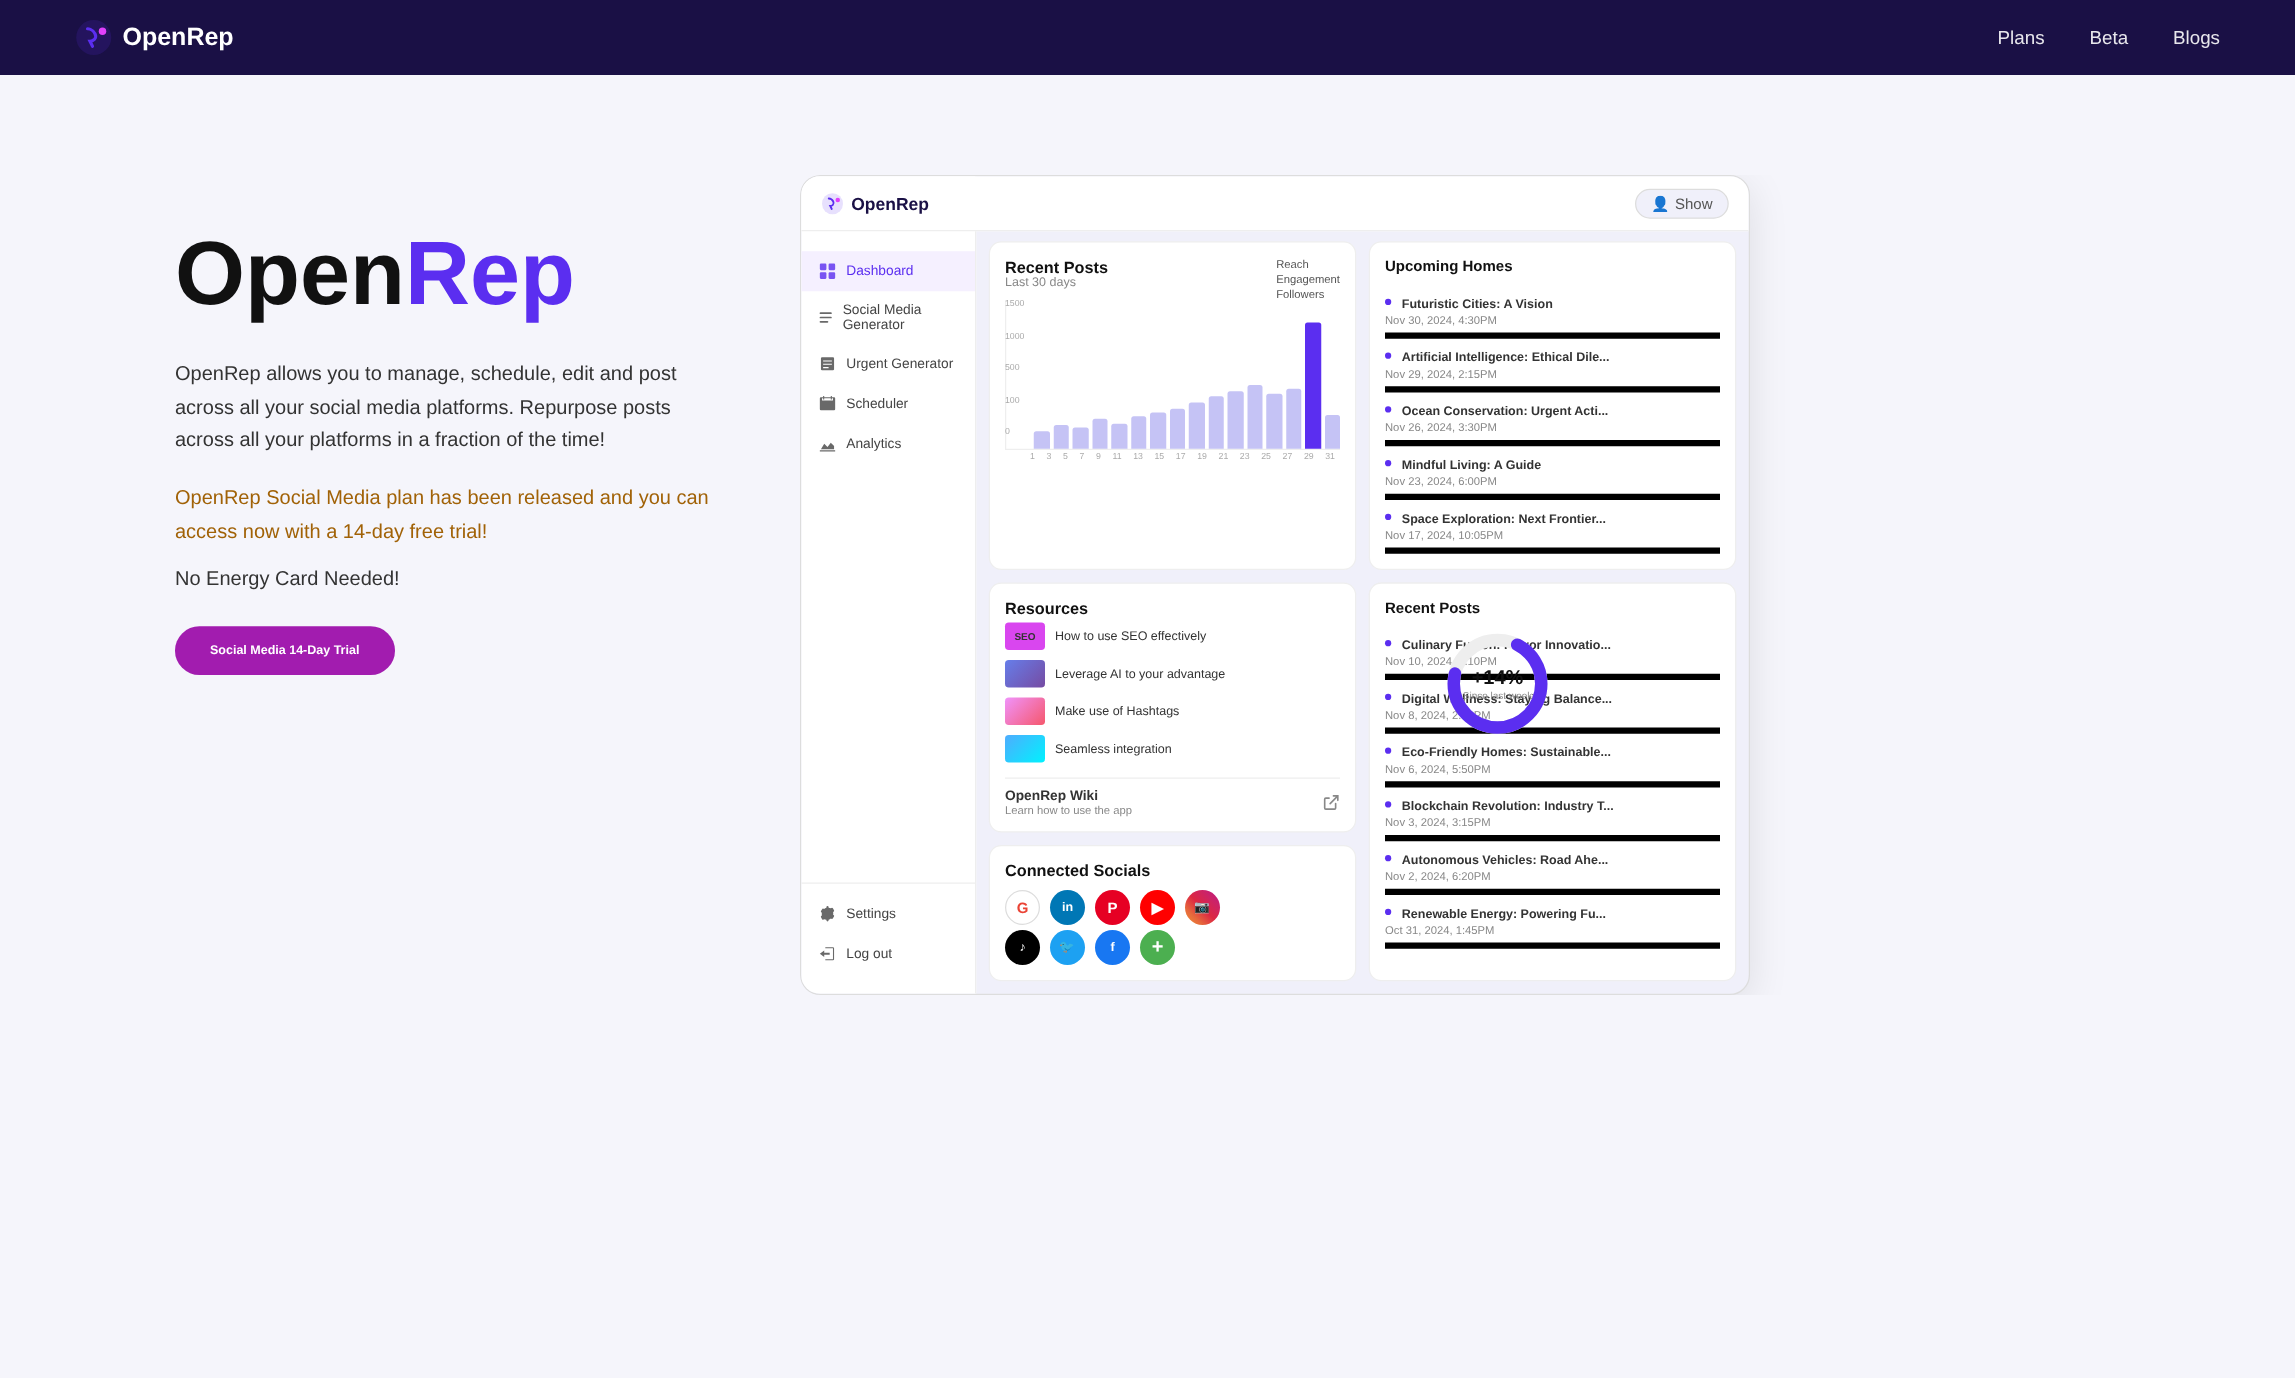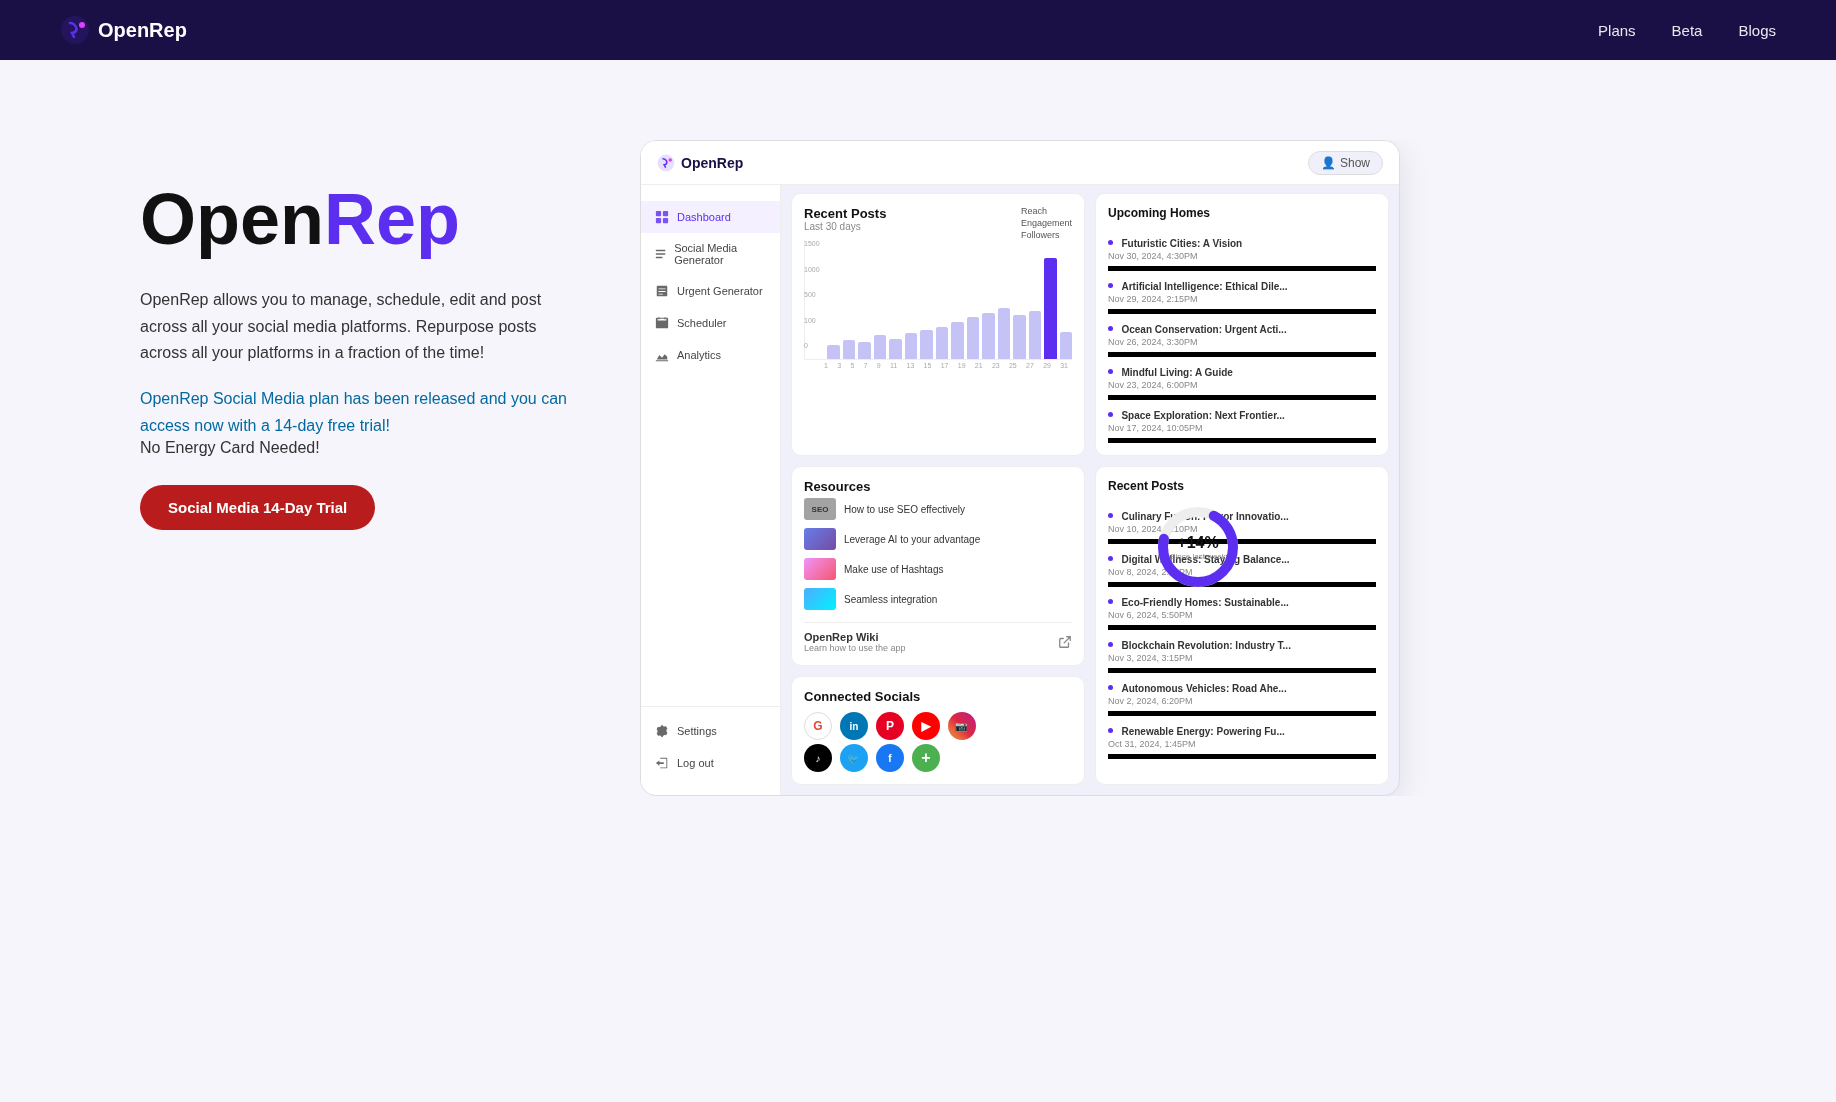--- a/index.html
+++ b/index.html
@@ -57,35 +57,36 @@
     .hero-title-black { color: #111; }
     .hero-title-purple { color: #5b2ef0; }
     .hero-desc {
       font-size: 16px;
       color: #333;
       line-height: 1.65;
       margin-bottom: 20px;
     }
     .hero-desc2 {
       font-size: 16px;
-      color: #0369a1;
+      color: #a16207;
       line-height: 1.65;
+      margin-bottom: 16px;
     }
     .hero-nocredit {
       font-size: 16px;
       color: #333;
       margin-bottom: 28px;
     }
     .cta-button {
-      background: #b91c1c;
+      background: #a21caf;
       color: white;
       border: none;
       border-radius: 30px;
       padding: 14px 28px;
-      font-size: 15px;
+      font-size: 10px;
       font-weight: 600;
       cursor: pointer;
     }
 
     
     .hero-right {
       flex: 1;
       position: relative;
     }
     .dashboard-mockup {
@@ -244,21 +245,21 @@
       color: #333;
     }
     .resource-thumb {
       width: 32px;
       height: 22px;
       border-radius: 3px;
       background: #ccc;
       flex-shrink: 0;
     }
     .resource-thumb.seo {
-      background: #a3a3a3;
+      background: #d946ef;
       display: flex;
       align-items: center;
       justify-content: center;
       font-size: 8px;
       font-weight: 700;
       color: #333;
     }
     .resource-thumb.img1 { background: linear-gradient(135deg, #667eea, #764ba2); }
     .resource-thumb.img2 { background: linear-gradient(135deg, #f093fb, #f5576c); }
     .resource-thumb.img3 { background: linear-gradient(135deg, #4facfe, #00f2fe); }

